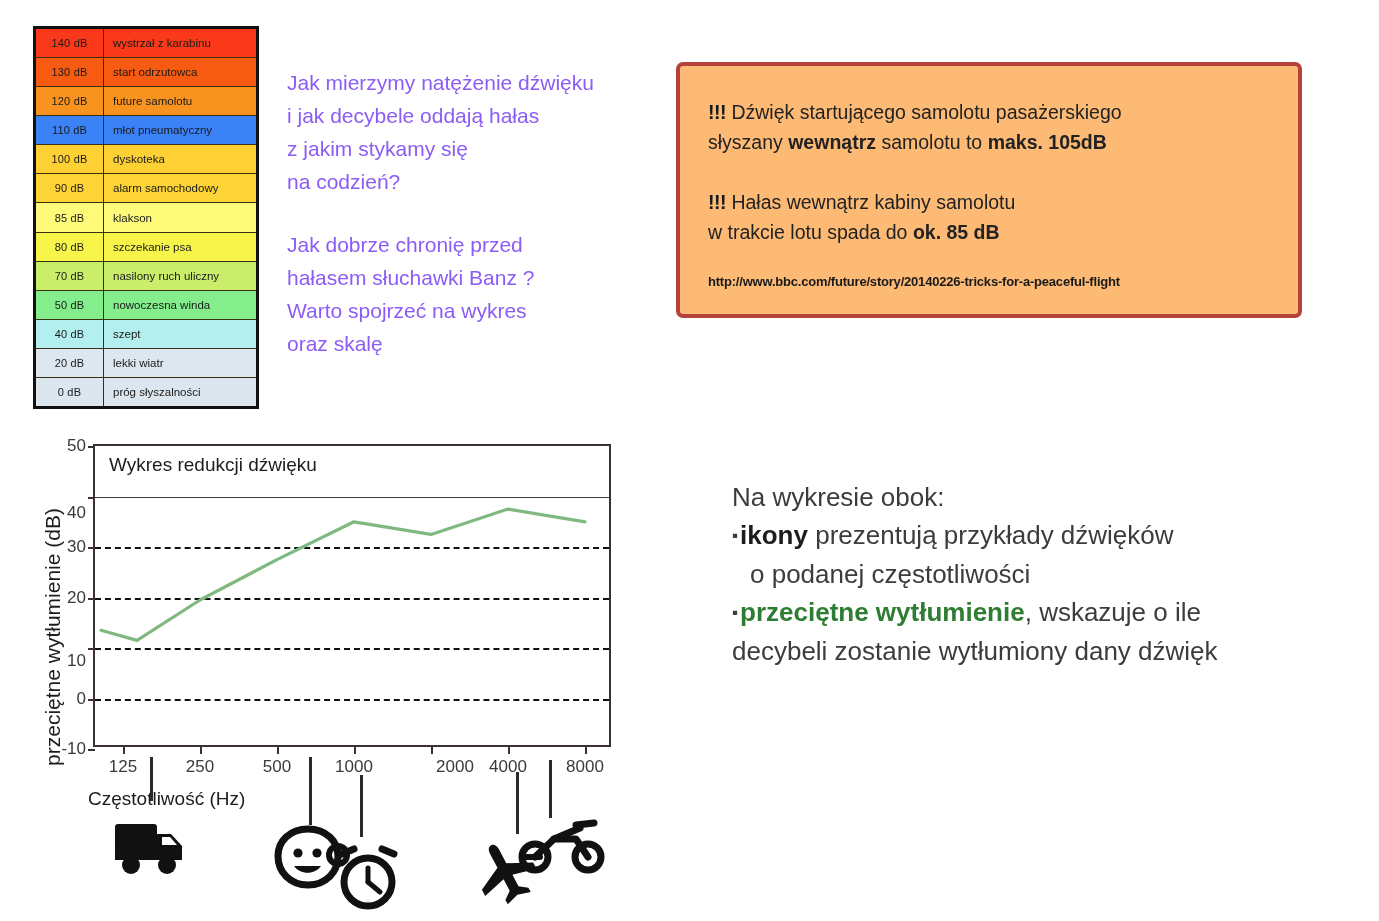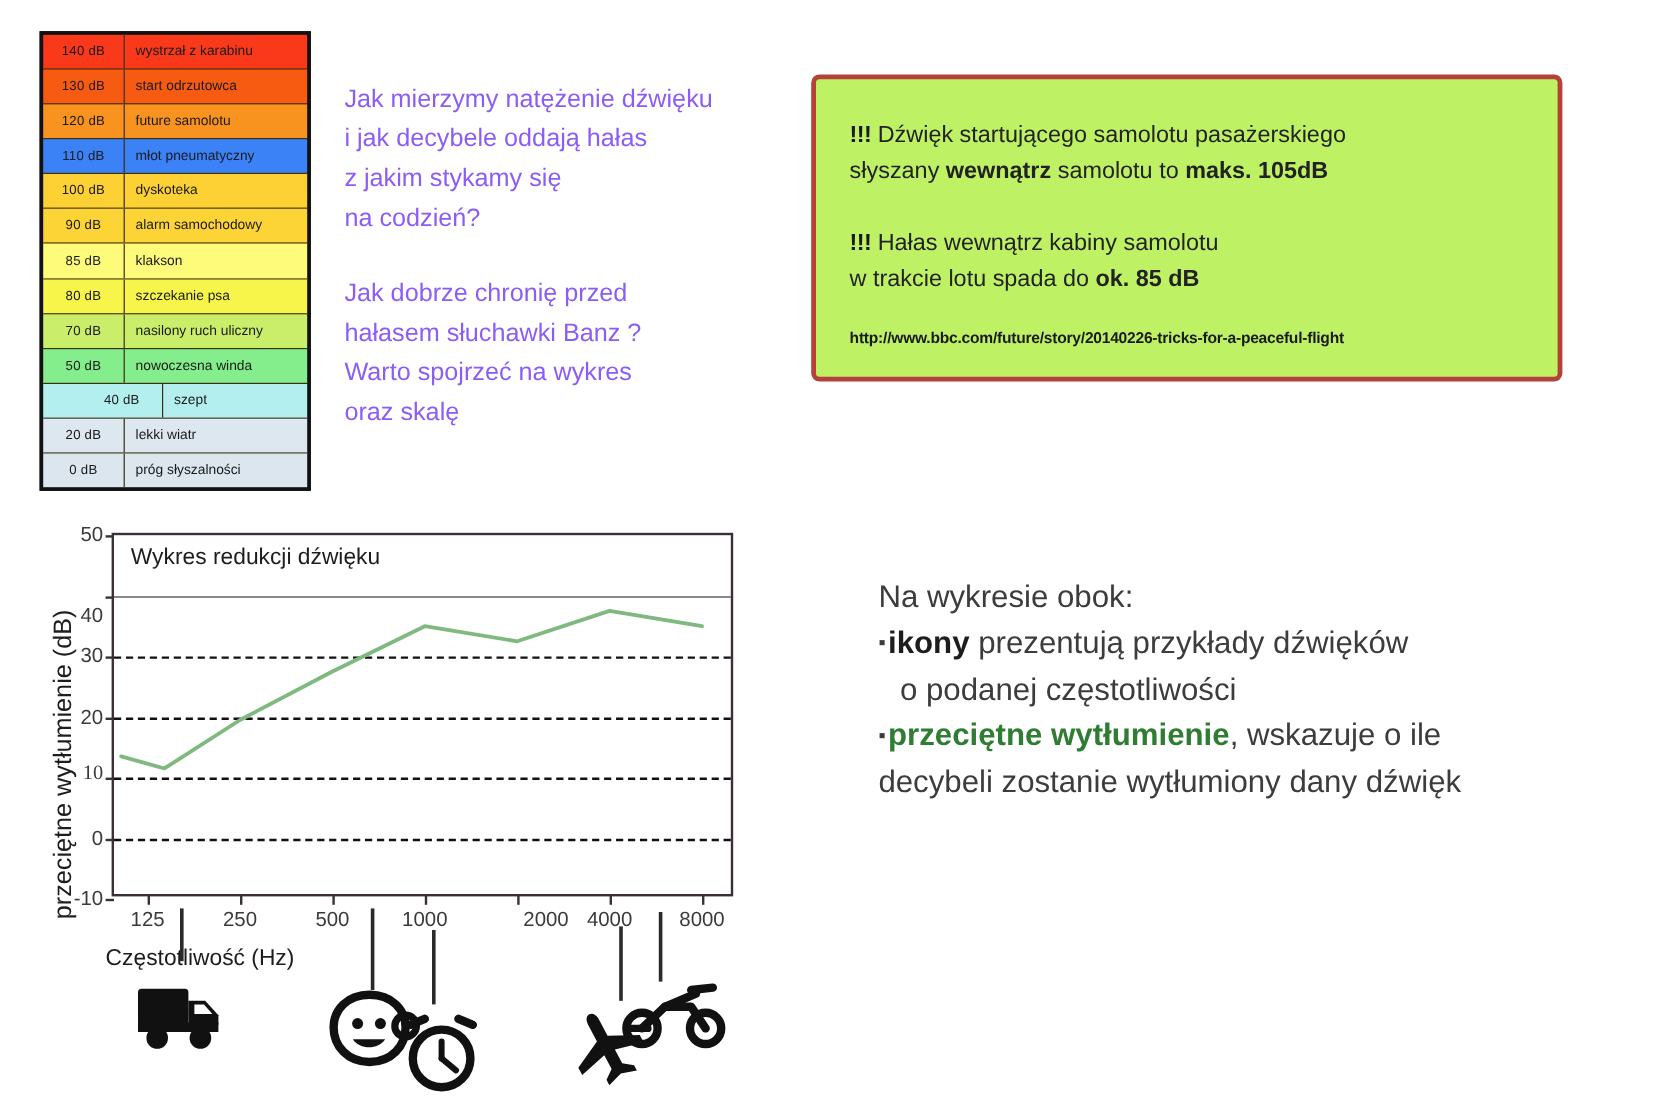--- a/index.html
+++ b/index.html
@@ -62,21 +62,21 @@
   #intro-text .para2 { margin-top: 30px; }
   #intro-text .ln { white-space: nowrap; }
 
   
   #info-box {
     position: absolute;
     left: 676px; top: 62px;
     width: 626px; height: 256px;
     border: 4px solid #b5413b;
     border-radius: 7px;
-    background: #bef264;
+    background: #fdba74;
     padding: 31px 0 0 28px;
   }
   #info-box .ib-line {
     font-size: 19.5px;
     line-height: 30px;
     color: #222;
     white-space: nowrap;
   }
   #info-box .bang { font-weight: bold; color: #1a1a1a; letter-spacing: -.5px;}
   #info-box b { font-weight: bold; }
@@ -226,21 +226,21 @@
       <div class="db-desc">szczekanie psa</div>
     </div>
     <div class="db-row" style="background: rgb(202, 238, 106);">
       <div class="db-level">70 dB</div>
       <div class="db-desc">nasilony ruch uliczny</div>
     </div>
     <div class="db-row" style="background: rgb(131, 238, 139);">
       <div class="db-level">50 dB</div>
       <div class="db-desc">nowoczesna winda</div>
     </div>
-    <div class="db-row" style="background: rgb(180, 239, 239); padding-left: 32px;">
+    <div class="db-row" style="background: rgb(180, 239, 239);">
       <div class="db-level">40 dB</div>
       <div class="db-desc">szept</div>
     </div>
     <div class="db-row" style="background: rgb(221, 231, 239);">
       <div class="db-level">20 dB</div>
       <div class="db-desc">lekki wiatr</div>
     </div>
     <div class="db-row" style="background: rgb(220, 230, 238);">
       <div class="db-level">0 dB</div>
       <div class="db-desc">próg słyszalności</div>
@@ -292,21 +292,21 @@
         <div class="gridline" style="top: 151.5px;"></div>
         <div class="gridline" style="top: 101px;"></div>
         <div class="hline" style="top: 50.5px;"></div>
       </div>
     <div id="ytick-layer">
         <div class="ytick-mark" style="top: 303px;"></div>
         <div class="ytick-label" style="top: 303px;">-10</div>
         <div class="ytick-mark" style="top: 252.5px;"></div>
         <div class="ytick-label" style="top: 252.5px;">0</div>
         <div class="ytick-mark" style="top: 202px;"></div>
-        <div class="ytick-label" style="top: 198px; font-family: Liberation Serif, serif;">10</div>
+        <div class="ytick-label" style="top: 215px;">10</div>
         <div class="ytick-mark" style="top: 151.5px;"></div>
         <div class="ytick-label" style="top: 151.5px;">20</div>
         <div class="ytick-mark" style="top: 101px;"></div>
         <div class="ytick-label" style="top: 101px;">30</div>
         <div class="ytick-mark" style="top: 50.5px;"></div>
         <div class="ytick-label" style="top: 67px;">40</div>
         <div class="ytick-mark" style="top: 0px;"></div>
         <div class="ytick-label" style="top: 0px;">50</div>
       </div>
     <div id="xtick-layer">

